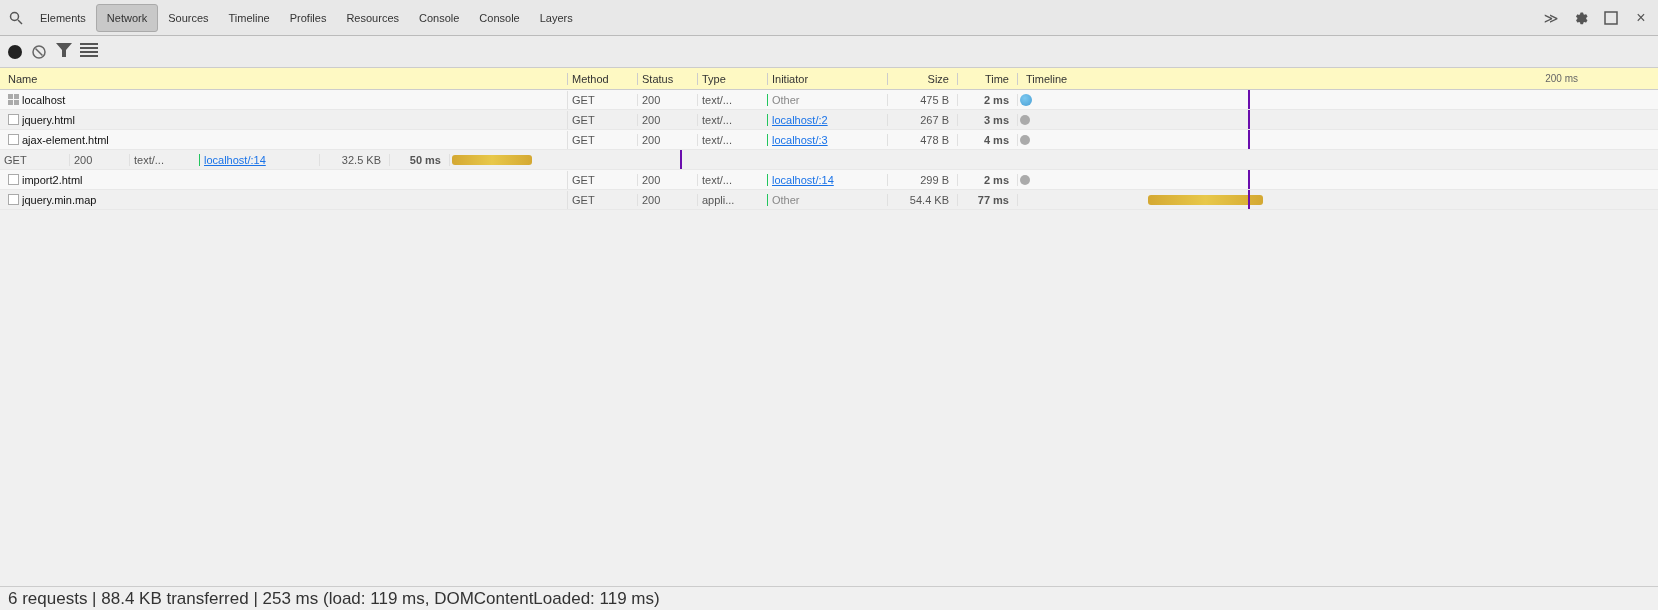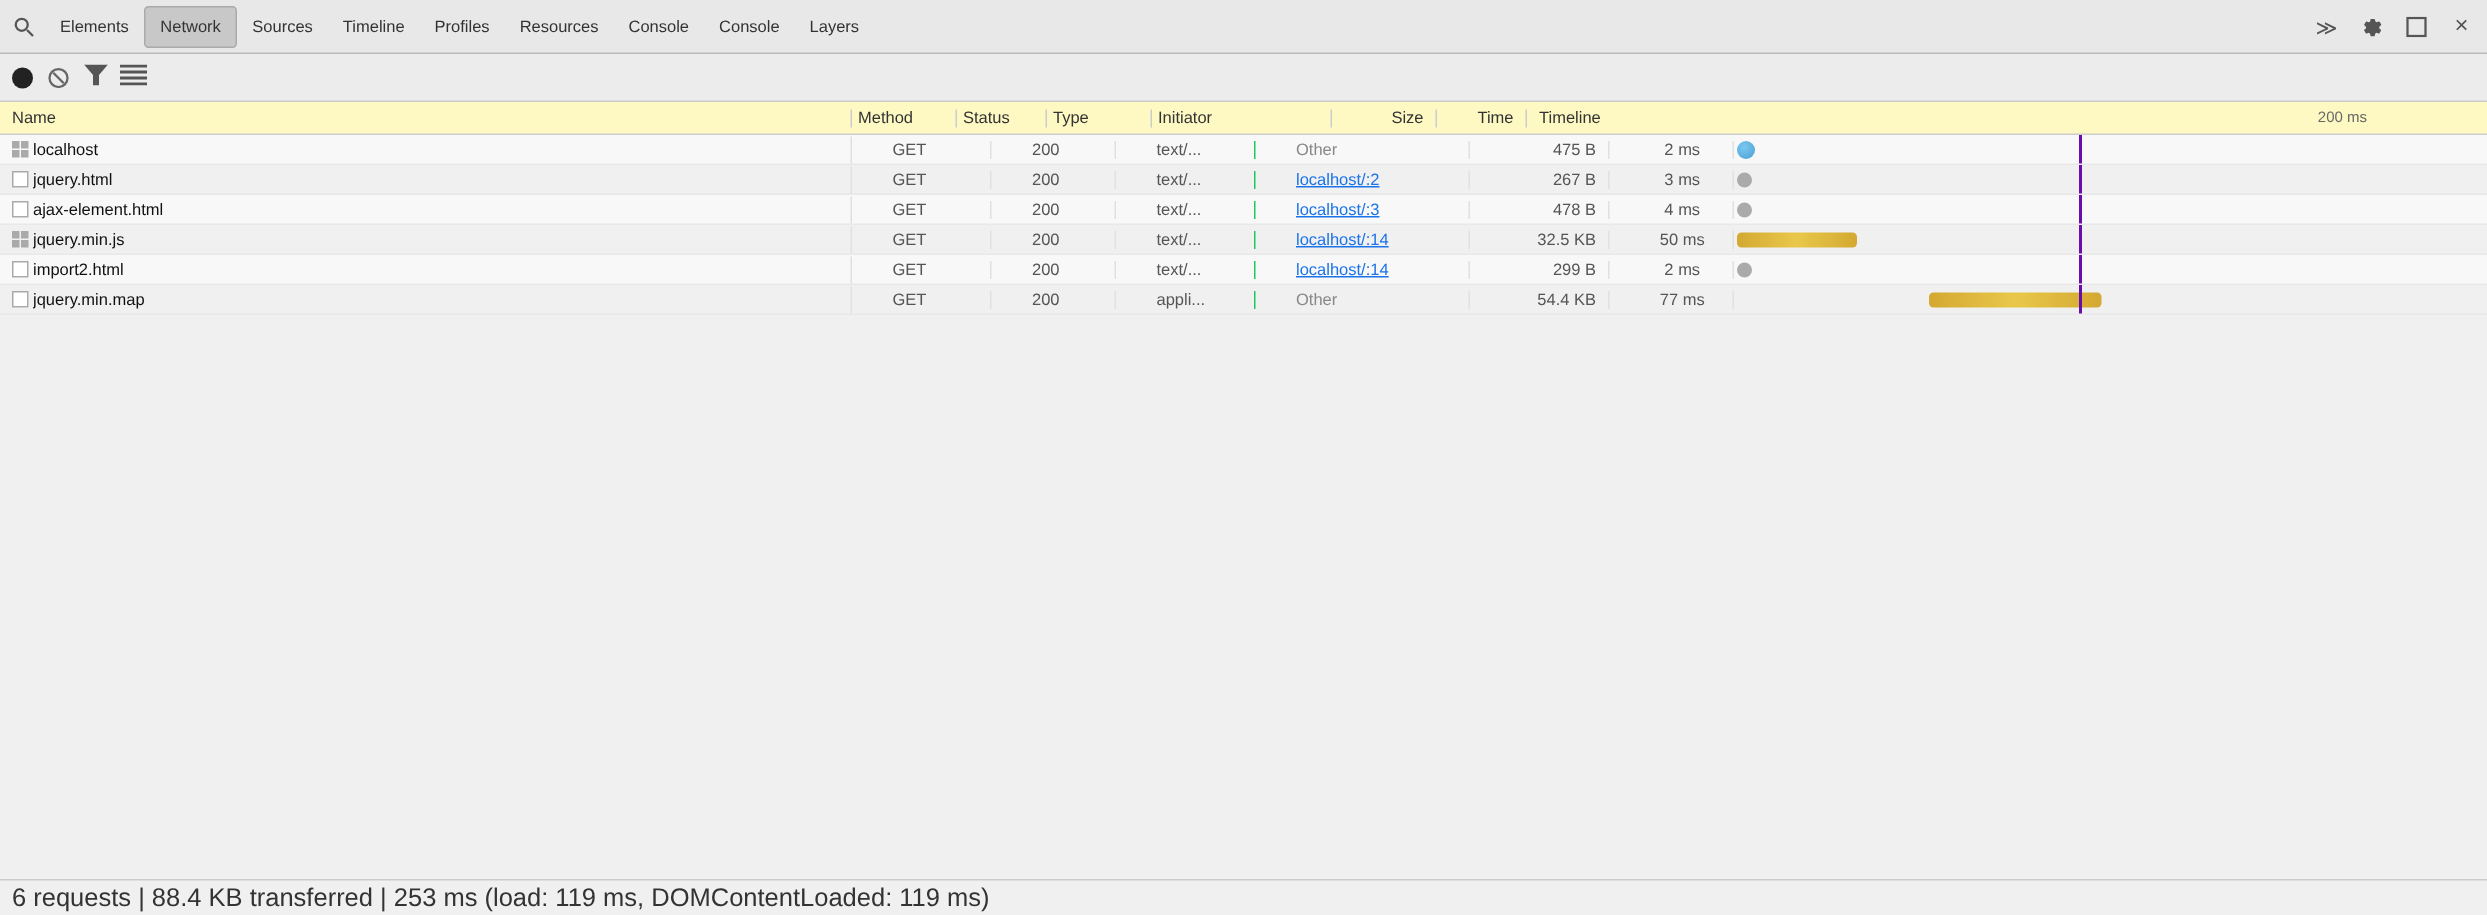--- a/index.html
+++ b/index.html
@@ -180,29 +180,28 @@
       align-items: center;
       padding-left: 4px;
       overflow: hidden;
       flex-shrink: 0;
     }
 
     .cell {
       overflow: hidden;
       text-overflow: ellipsis;
       white-space: nowrap;
-      margin-left: 23px;
     }
     .cell-method { width: 70px; flex-shrink: 0; padding-left: 4px; color: #555; }
     .cell-status { width: 60px; flex-shrink: 0; padding-left: 4px; color: #555; }
     .cell-type { width: 70px; flex-shrink: 0; padding-left: 4px; color: #555; }
     .cell-initiator { width: 120px; flex-shrink: 0; padding-left: 4px; color: #1a73e8; text-decoration: underline; cursor: pointer; }
     .cell-initiator.no-link { color: #888; text-decoration: none; cursor: default; }
     .cell-size { width: 70px; flex-shrink: 0; text-align: right; padding-right: 8px; color: #555; }
-    .cell-time { width: 60px; flex-shrink: 0; text-align: center; padding-right: 8px; color: #555; }
+    .cell-time { width: 60px; flex-shrink: 0; text-align: right; padding-right: 8px; color: #555; font-weight: bold; }
     .cell-timeline { flex: 1; padding-left: 8px; position: relative; height: 100%; display: flex; align-items: center; }
 
     
     .tl-circle-blue {
       width: 12px;
       height: 12px;
       border-radius: 50%;
       background: radial-gradient(circle at 40% 35%, #7bc8f0, #4a9fd4);
       position: absolute;
       left: 2px;
@@ -401,31 +400,20 @@
         <div class="cell cell-initiator">localhost/:3</div>
         <div class="cell cell-size">478 B</div>
         <div class="cell cell-time">4 ms</div>
         <div class="cell-timeline">
           <div class="tl-circle-gray" style="left:2px;"></div>
           <div class="timeline-vertical-line" style="left:230px; top:0; bottom:0; position:absolute;"></div>
         </div>
       </div>
 
       <div class="table-row">
-        <div class="col-name-cell">
-          <div class="row-checkbox">
-            <div style="width:11px;height:11px;display:grid;grid-template-columns:1fr 1fr;grid-template-rows:1fr 1fr;gap:1px;">
-              <span style="background:#aaa;display:block;"></span>
-              <span style="background:#aaa;display:block;"></span>
-              <span style="background:#aaa;display:block;"></span>
-              <span style="background:#aaa;display:block;"></span>
-            </div>
-          </div>
-          <div class="row-name-text">jquery.min.js</div>
-        </div>
         <div class="cell cell-method">GET</div>
         <div class="cell cell-status">200</div>
         <div class="cell cell-type">text/...</div>
         <div class="cell cell-initiator">localhost/:14</div>
         <div class="cell cell-size">32.5 KB</div>
         <div class="cell cell-time">50 ms</div>
         <div class="cell-timeline">
           <div class="tl-bar-gold" style="left:2px; width:80px;"></div>
           <div class="timeline-vertical-line" style="left:230px; top:0; bottom:0; position:absolute;"></div>
         </div>

